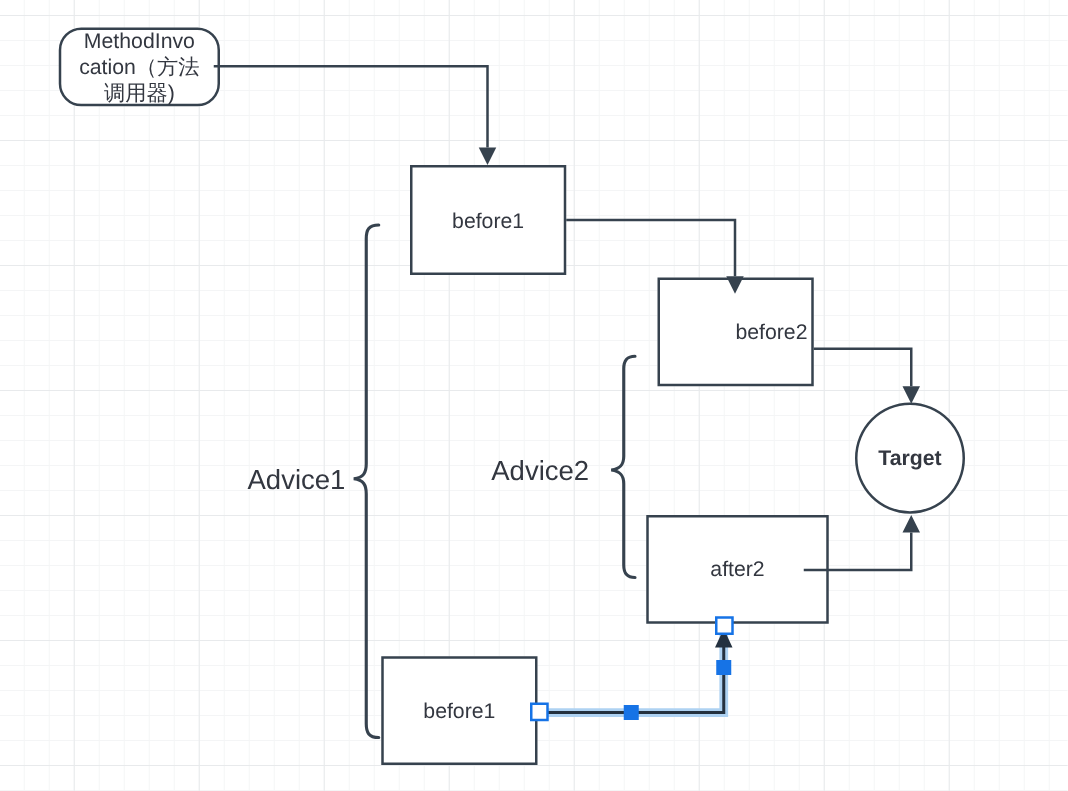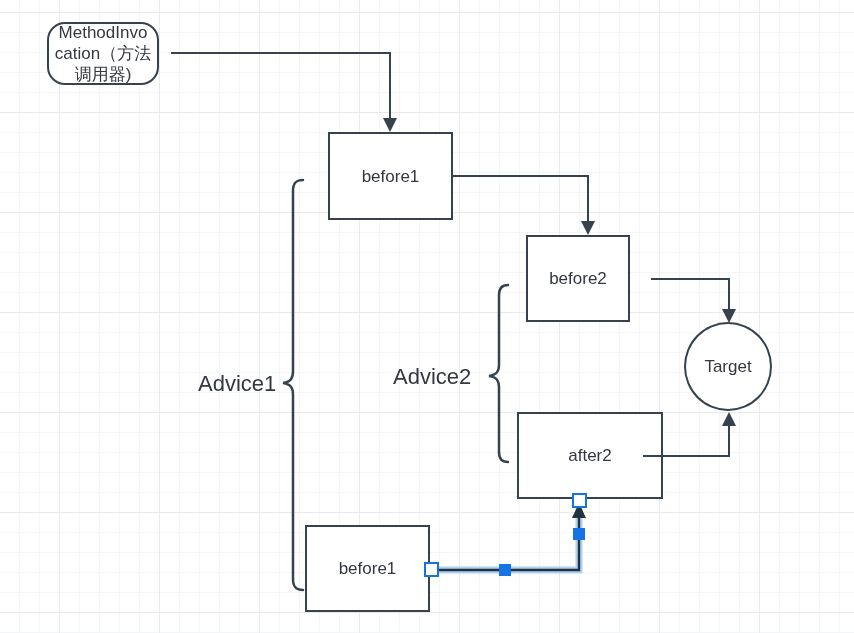--- a/index.html
+++ b/index.html
@@ -14,51 +14,51 @@
       linear-gradient(to bottom,#f4f5f6 1px,transparent 1px);
     background-size:100px 100px,100px 100px,20px 20px,20px 20px;
     background-position:-41px 12px,-41px 12px,-1px 12px,-1px 12px;
   }
   .node{
     position:absolute;box-sizing:border-box;background:#ffffff;
     border:2px solid #36424e;display:flex;align-items:center;justify-content:center;
     color:#333740;font-size:17px;text-align:center;z-index:1;
   }
   .rounded{border-radius:18px;}
-  .circle{border-radius:50%;}
+  .circle{border-radius:50%;font-weight:bold;}
   .lbl{white-space:pre-line;line-height:21px;padding:0 3px;}
   .floating-label{
     position:absolute;color:#333740;font-size:22px;z-index:1;
   }
   svg.overlay{position:absolute;left:0;top:0;z-index:2;pointer-events:none;}
   .edge{stroke:#36424e;stroke-width:2;fill:none;}
   .arrow{fill:#36424e;stroke:none;}
   .brace{stroke:#36424e;stroke-width:2.5;fill:none;stroke-linecap:round;}
   .sel-halo{stroke:#aed2f2;stroke-width:7;fill:none;}
   .sel-core{stroke:#24313f;stroke-width:2.4;fill:none;}
   .sel-arrow{fill:#24313f;stroke:none;}
   .h-end{fill:#ffffff;stroke:#1673e6;stroke-width:2;}
   .h-way{fill:#1673e6;stroke:none;}
 </style>
 </head>
 <body>
 
 <div class="canvas">
 
-  <div class="node rounded" style="left:47px;top:22px;width:112px;height:63px;">
+  <div class="node rounded" style="left:47px;top:22px;width:129px;height:63px;">
     <span class="lbl">MethodInvo
 cation（方法
 调用器)</span>
   </div>
 
   <div class="node" style="left:328px;top:132px;width:125px;height:88px;">
     <span class="lbl">before1</span>
   </div>
 
-  <div class="node" style="left:526px;top:235px;width:104px;height:87px;">
+  <div class="node" style="left:526px;top:222px;width:125px;height:87px;justify-content:flex-end;">
     <span class="lbl">before2</span>
   </div>
 
   <div class="node circle" style="left:684px;top:322px;width:88px;height:89px;">
     <span class="lbl">Target</span>
   </div>
 
   <div class="node" style="left:517px;top:412px;width:146px;height:87px;">
     <span class="lbl">after2</span>
   </div>

